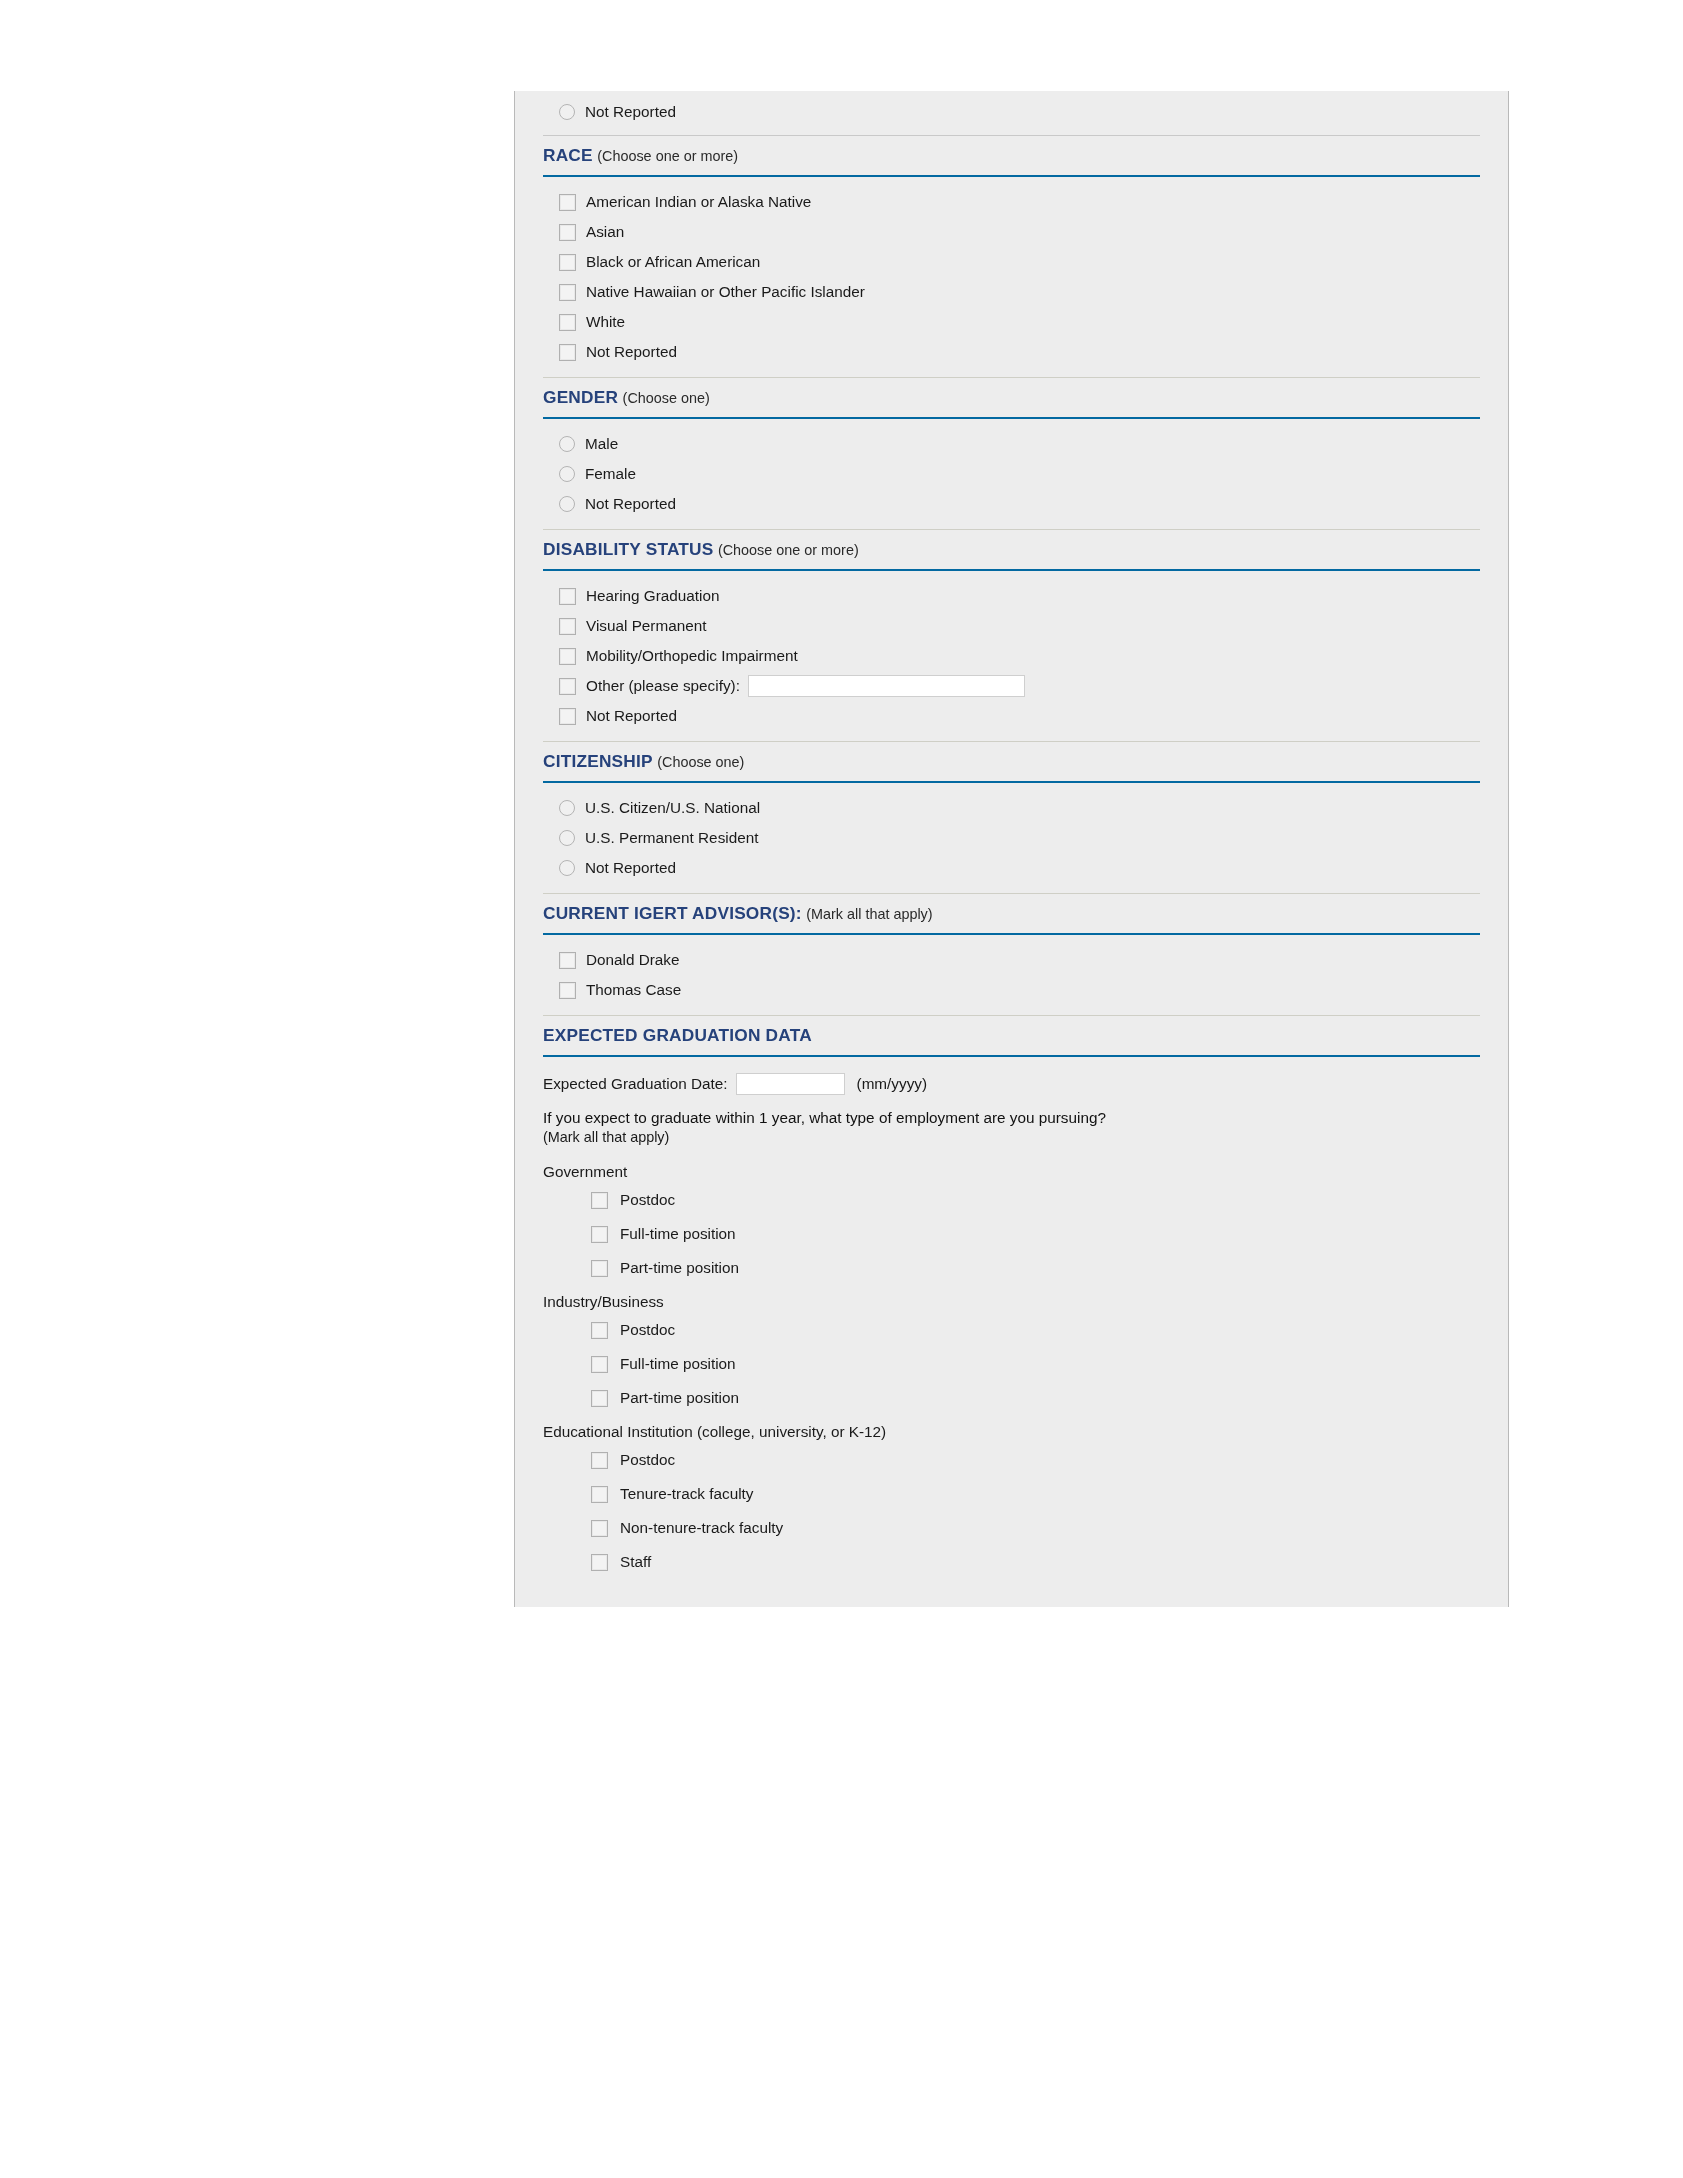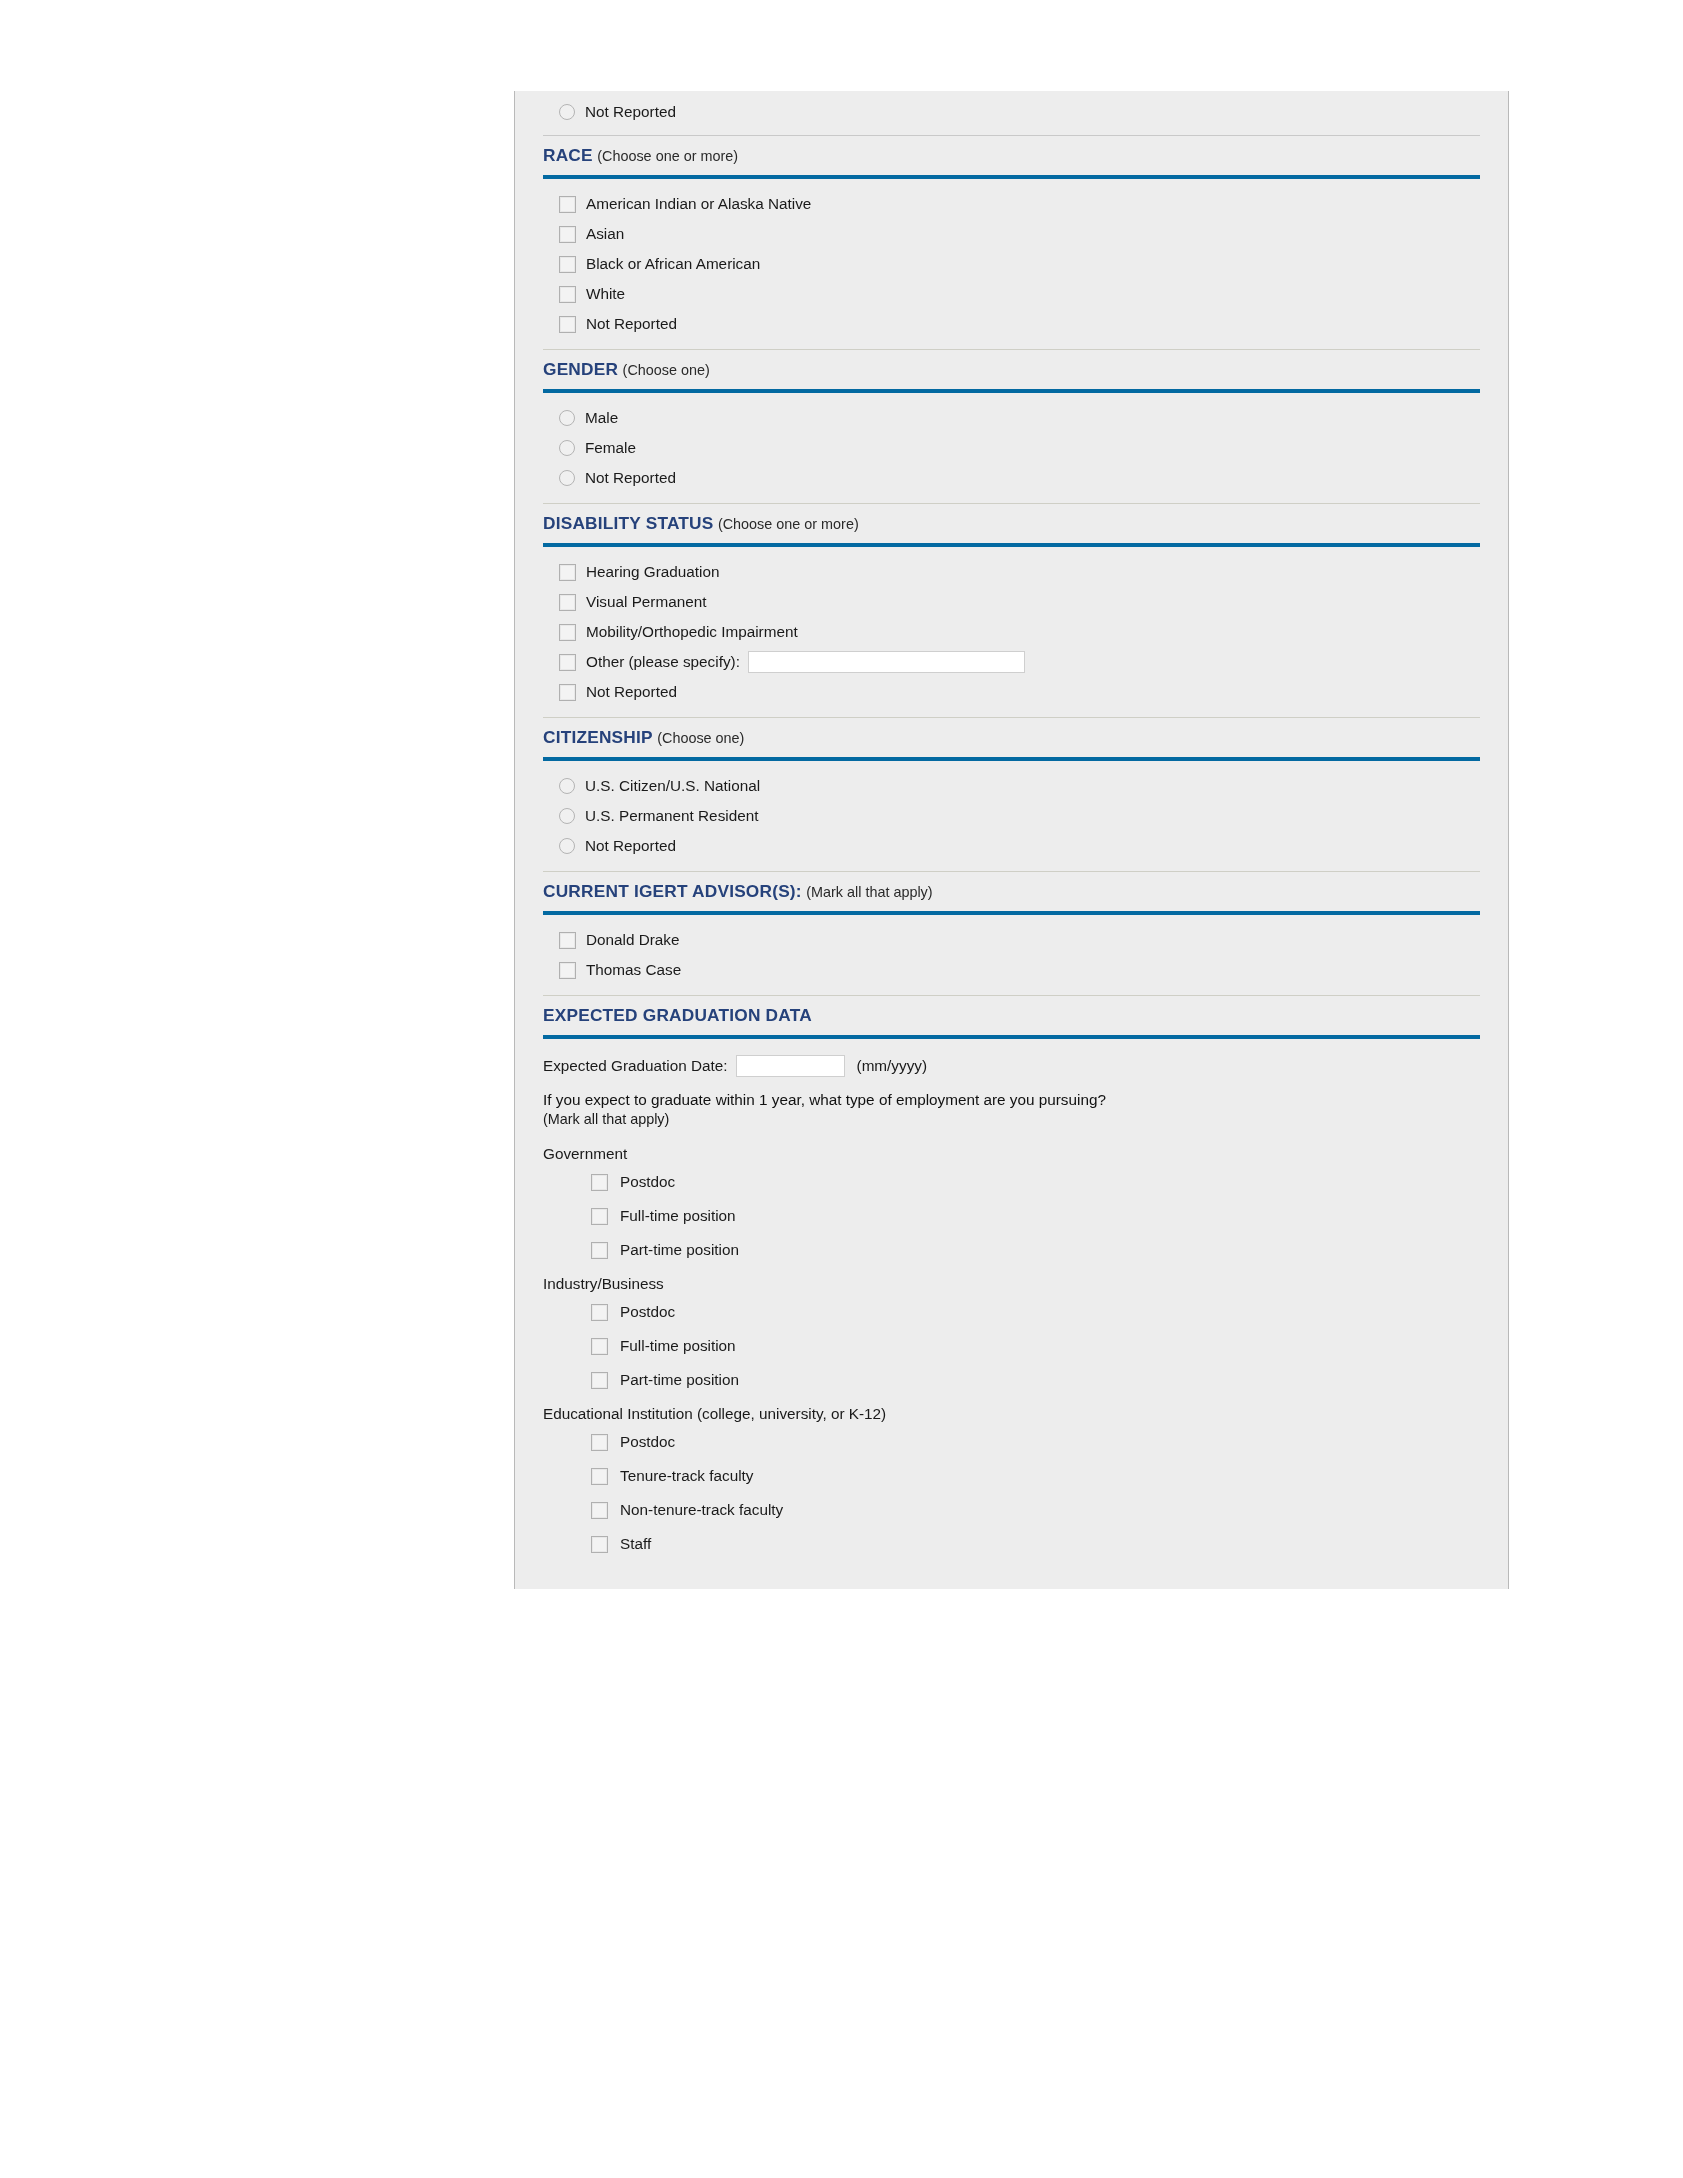--- a/index.html
+++ b/index.html
@@ -61,21 +61,21 @@
     overflow: hidden;
   }
 
   .inner {
     padding: 0 28px 0 28px;
   }
 
   
   .section-head {
     padding: 9px 0 9px 0;
-    border-bottom: 4px solid #0369a1;
+    border-bottom: 2px solid #0369a1;
     margin: 0 0 0 0;
   }
   .sh-title {
     color: #26427b;
     font-weight: bold;
     font-size: 17.3px;
     letter-spacing: 0.2px;
   }
   .sh-note {
     color: #2a2a2a;
@@ -215,20 +215,24 @@
         <div class="opt-row">
           <span class="cb"></span>
           <span class="opt-label">Asian</span>
         </div>
         <div class="opt-row">
           <span class="cb"></span>
           <span class="opt-label">Black or African American</span>
         </div>
         <div class="opt-row">
           <span class="cb"></span>
+          <span class="opt-label">Native Hawaiian or Other Pacific Islander</span>
+        </div>
+        <div class="opt-row">
+          <span class="cb"></span>
           <span class="opt-label">White</span>
         </div>
         <div class="opt-row">
           <span class="cb"></span>
           <span class="opt-label">Not Reported</span>
         </div>
       </div>
 
       <div class="section-head">
         <span class="sh-title">GENDER</span>

